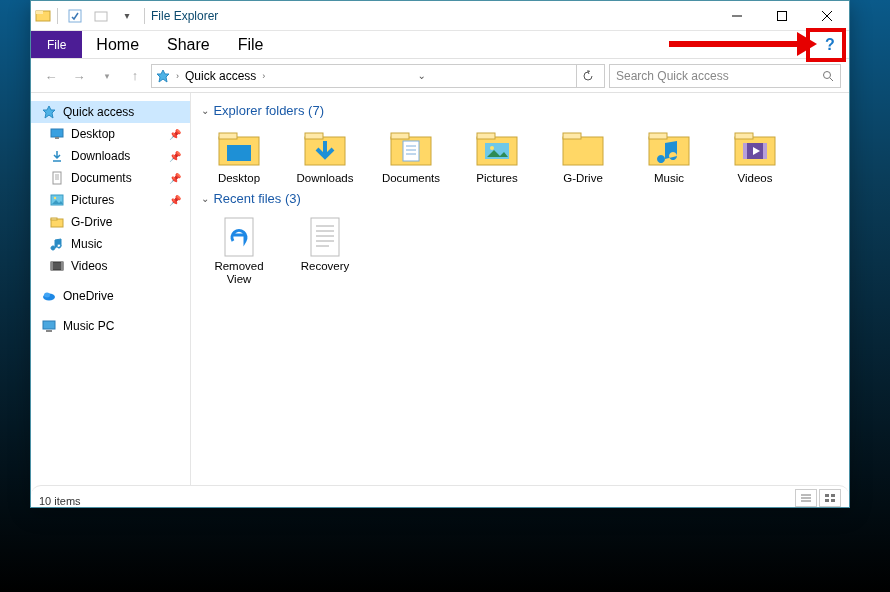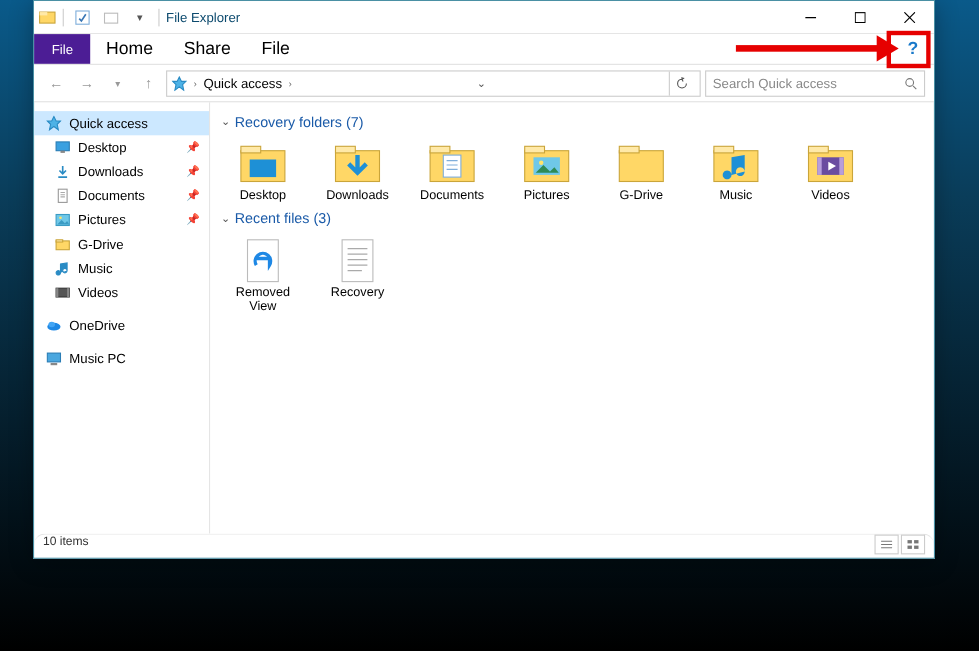--- a/index.html
+++ b/index.html
@@ -28,21 +28,21 @@
     .arrow-annotation { position: absolute; top: 40px; right: 50px; width: 130px; height: 6px; background: #e60000; z-index: 49; pointer-events: none; }
     .arrow-annotation::after { content: ''; position: absolute; right: -18px; top: -9px; border-left: 20px solid #e60000; border-top: 12px solid transparent; border-bottom: 12px solid transparent; }
 
     
     .navrow { height: 34px; display: flex; align-items: center; padding: 4px 8px; gap: 4px; background: #fff; border-bottom: 1px solid #e1e1e1; }
     .nav-btn { width: 24px; height: 24px; display: flex; align-items: center; justify-content: center; color: #999; cursor: pointer; font-size: 13px; }
     .addrbar { flex: 1; height: 24px; border: 1px solid #ccc; display: flex; align-items: center; padding: 0 4px; gap: 4px; font-size: 12px; }
     .addr-chev { color: #666; font-size: 9px; padding: 0 2px; }
     .addr-refresh { border-left: 1px solid #ccc; width: 24px; height: 100%; display: flex; align-items: center; justify-content: center; margin-left: auto; color: #555; }
     .addr-drop { width: 16px; color: #555; display:flex; align-items:center; justify-content:center; font-size:10px; }
-    .searchbox { width: 200px; height: 24px; border: 1px solid #ccc; display: flex; align-items: center; padding: 0 6px; font-size: 12px; color: #888; }
+    .searchbox { width: 232px; height: 24px; border: 1px solid #ccc; display: flex; align-items: center; padding: 0 6px; font-size: 12px; color: #888; }
     .searchbox .mag { margin-left: auto; color: #555; }
 
     
     .body { display: flex; height: calc(100% - 30px - 28px - 34px - 22px); }
     .sidebar { width: 160px; border-right: 1px solid #e5e5e5; padding: 0 0 8px 0; font-size: 12px; overflow: hidden; }
     .side-item { display: flex; align-items: center; height: 22px; padding: 0 8px 0 18px; gap: 6px; cursor: pointer; position: relative; }
     .side-item.selected { background: #cce8ff; }
     .side-item .pin { margin-left: auto; color: #6a6a6a; font-size: 10px; }
     .side-item .icon { width: 16px; height: 16px; display: flex; align-items: center; justify-content: center; }
     .side-group-top { padding-left: 10px; }
@@ -51,21 +51,21 @@
     
     .main { flex: 1; padding: 6px 10px; overflow: auto; }
     .group-header { color: #1a5aa8; font-size: 13px; display: flex; align-items: center; gap: 4px; margin: 4px 0 8px 0; cursor: pointer; }
     .group-header .chev { font-size: 10px; color: #555; }
     .items-grid { display: flex; flex-wrap: wrap; gap: 6px 10px; }
     .grid-item { width: 76px; display: flex; flex-direction: column; align-items: center; gap: 2px; cursor: pointer; padding: 2px; }
     .grid-item .ficon { width: 48px; height: 42px; display:flex; align-items:center; justify-content:center; }
     .grid-item .flabel { font-size: 11.5px; text-align: center; line-height: 1.15; color: #000; word-wrap: break-word; max-width: 74px; }
 
     
-    .statusbar { height: 22px; border-top: 1px solid #e5e5e5; display: flex; align-items: flex-start; font-size: 11px; color: #333; padding: 0 8px; border-radius: 10px; }
+    .statusbar { height: 22px; border-top: 1px solid #e5e5e5; display: flex; align-items: flex-end; font-size: 11px; color: #333; padding: 0 8px; border-radius: 10px; }
     .view-toggles { margin-left: auto; display: flex; gap: 2px; }
     .view-toggle { width: 22px; height: 18px; border: 1px solid #ccc; display:flex; align-items:center; justify-content:center; cursor:pointer; font-size:9px; color:#555;}
 
     
     svg { display: block; }
   </style>
 </head>
 <body>
 
 <div class="window">
@@ -267,21 +267,21 @@
             </svg>
           </span>
         <span>Music PC</span>
       </div>
       <div class="side-spacer"></div>
     </div>
 
     <div class="main">
       <div class="group-header">
         <span class="chev">⌄</span>
-        <span><span>Recovery folders</span> (<span>7</span>)</span>
+        <span><span>Explorer folders</span> (<span>7</span>)</span>
       </div>
       <div class="items-grid">
         <div class="grid-item">
           <span class="ficon">
               <svg width="44" height="40">
                 <rect x="2" y="8" width="40" height="28" fill="#ffd766" stroke="#caa53a"></rect>
                 <rect x="2" y="4" width="18" height="6" fill="#ffe9a8" stroke="#caa53a"></rect>
                 <rect x="10" y="16" width="24" height="16" fill="#1e90d6"></rect>
               </svg>
             </span>

